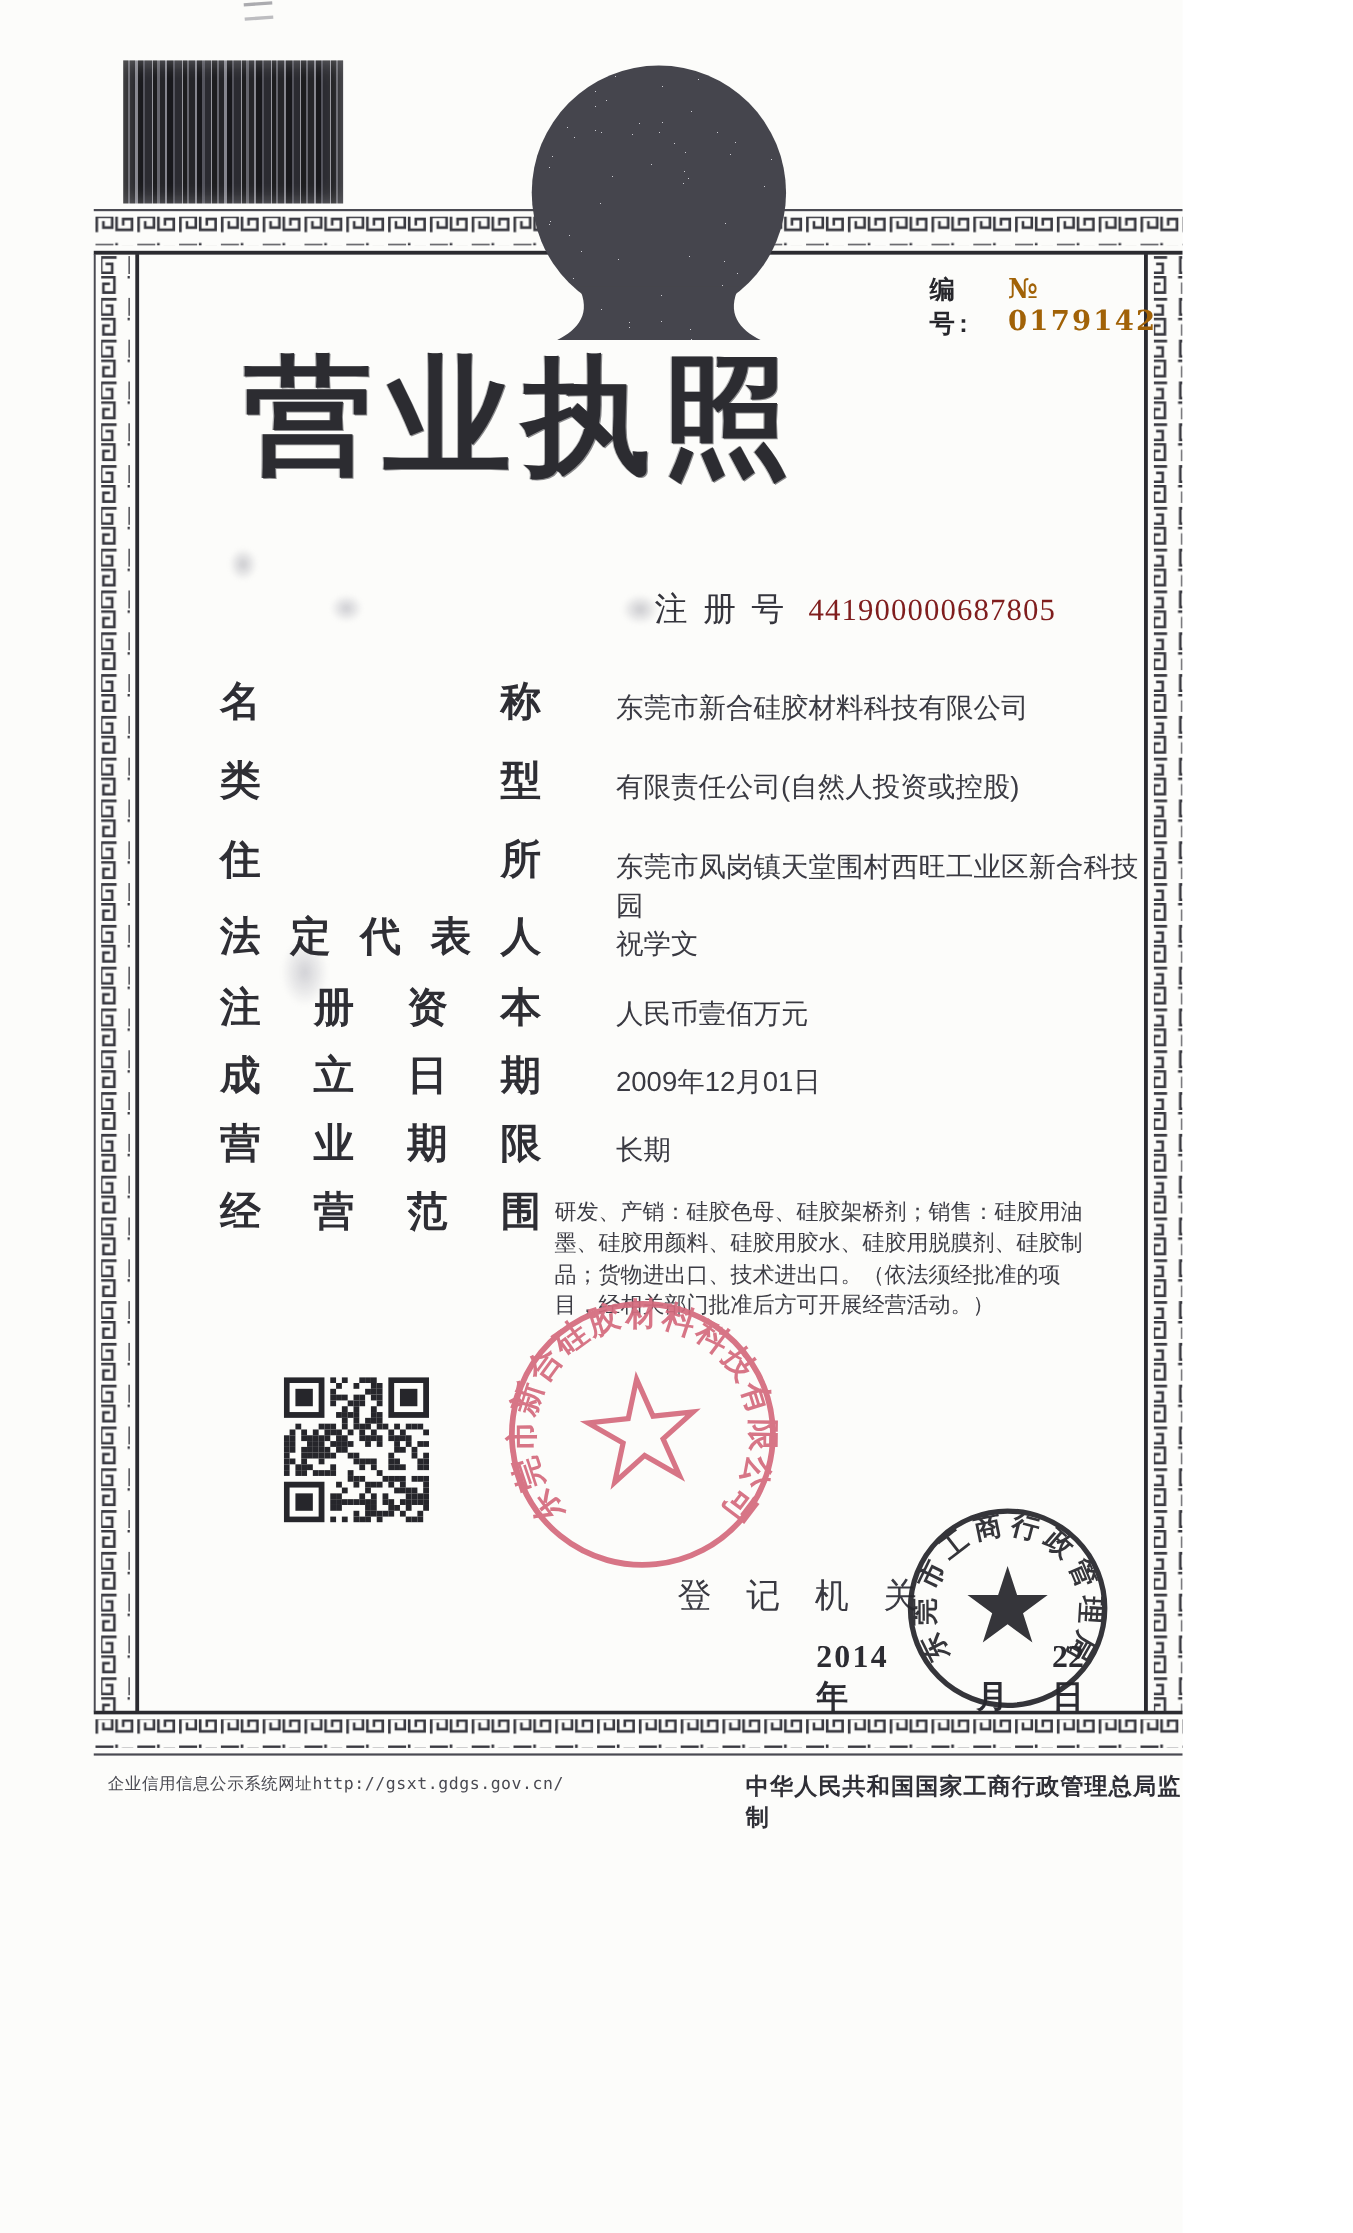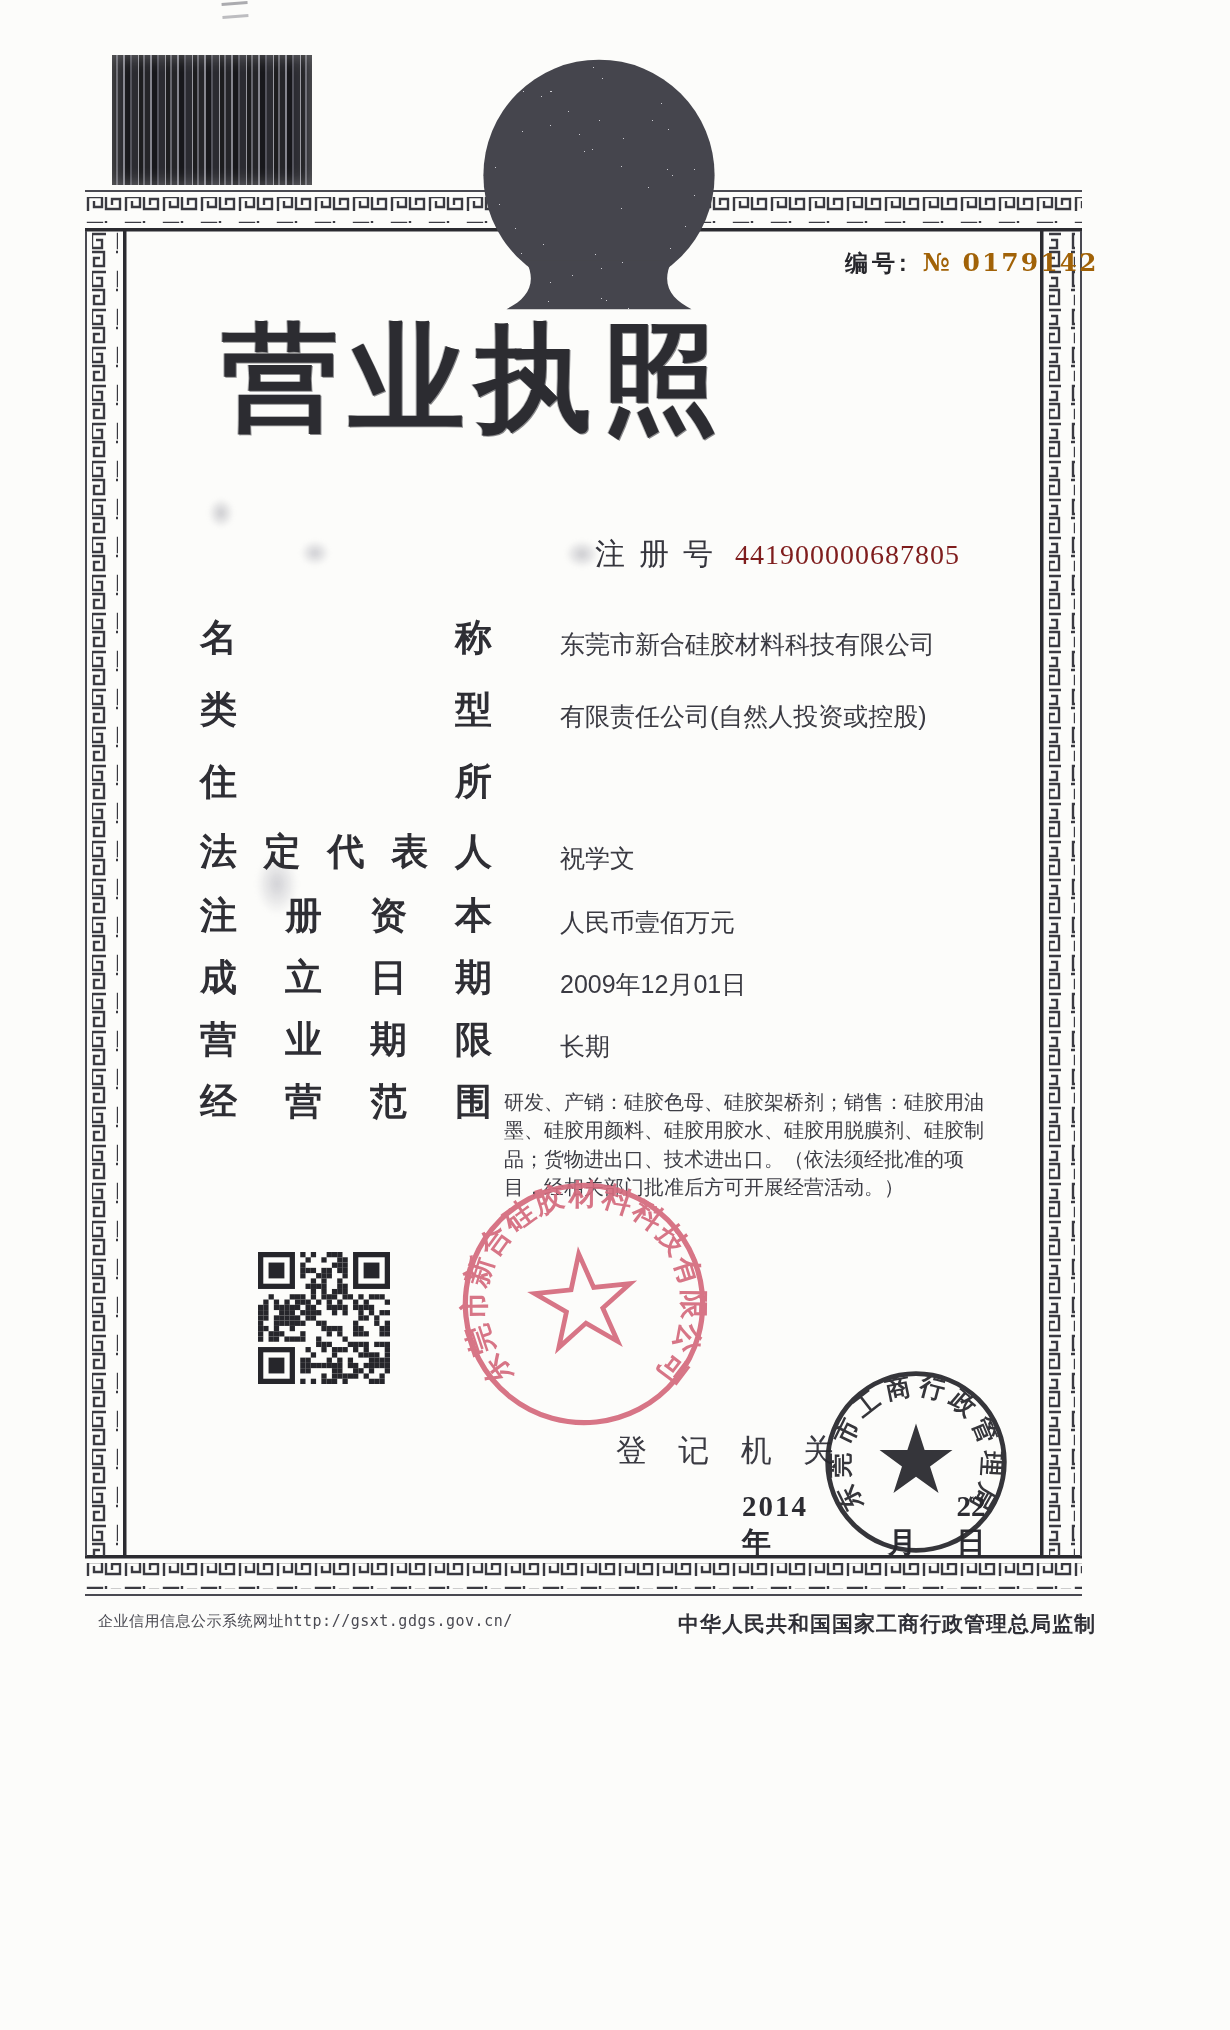--- a/index.html
+++ b/index.html
@@ -1,17 +1,17 @@
 <!DOCTYPE html>
 <html><head>
 <meta charset="utf-8">
 <style>
   html,body{margin:0;padding:0;background:#ffffff;}
   .page{
-    position:relative;width:1230px;height:2030px;overflow:hidden;
+    position:relative;width:1075px;height:2030px;overflow:hidden;
     background:#fcfcfa;
     font-family:"Liberation Sans",sans-serif;
     color:#2f2f35;
   }
   
   .artifact{position:absolute;pointer-events:none;}
   .a-top{left:222px;top:2px;width:26px;height:10px;
     border-top:3px solid #6a6a72;border-bottom:3px solid #8a8a92;opacity:.55;transform:rotate(-4deg);}
   .smudge{filter:blur(2px);opacity:.5;}
   .s1{left:208px;top:498px;width:26px;height:30px;background:radial-gradient(ellipse at center,#9a9aa4 0%,rgba(160,160,170,0) 70%);}
@@ -182,20 +182,21 @@
         <span>类</span>
         <span>型</span>
       </div>
     <div class="fvalue">有限责任公司(自然人投资或控股)</div>
   </div>
   <div class="row" style="top:762px">
     <div class="flabel">
         <span>住</span>
         <span>所</span>
       </div>
+    <div class="fvalue">东莞市凤岗镇天堂围村西旺工业区新合科技园</div>
   </div>
   <div class="row" style="top:832px">
     <div class="flabel">
         <span>法</span>
         <span>定</span>
         <span>代</span>
         <span>表</span>
         <span>人</span>
       </div>
     <div class="fvalue">祝学文</div>

